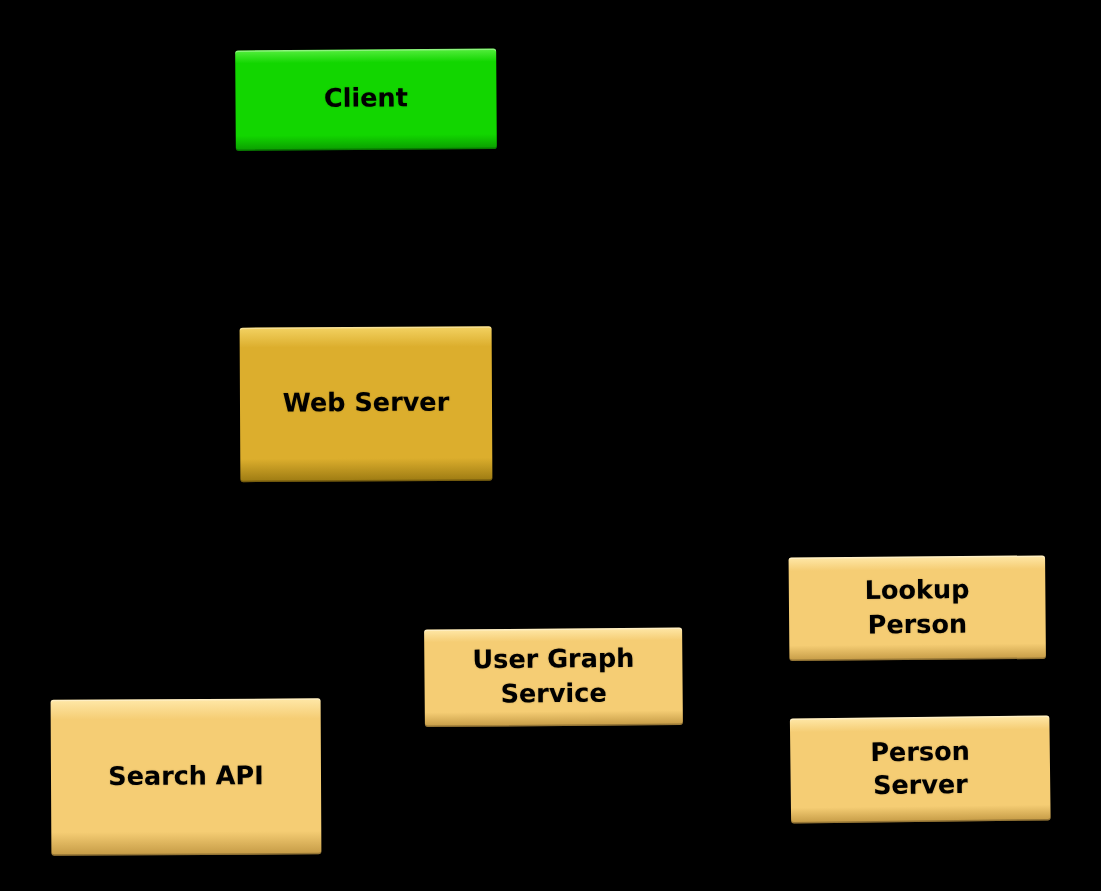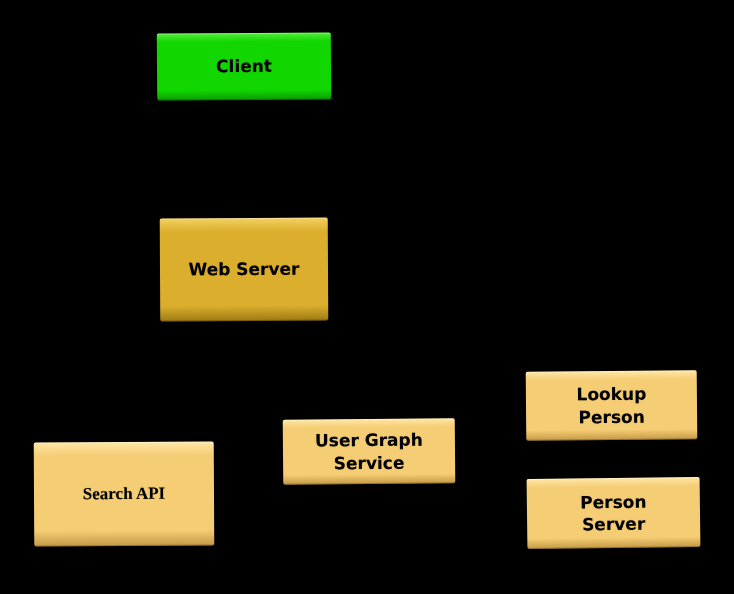--- a/index.html
+++ b/index.html
@@ -41,21 +41,21 @@
     font-weight: 700;
     font-size: 17px;
     line-height: 1.3;
     white-space: pre-line;
     text-shadow: 0 0 1px rgba(40,30,0,0.35);
     padding: 0 6px;
   }
   
   .pos-client            { left: 157px; top: 33px;  width: 174px; height: 67px;  transform: rotate(-0.4deg); }
   .pos-web-server        { left: 160px; top: 218px; width: 168px; height: 103px; transform: rotate(-0.3deg); }
-  .pos-search-api        { left: 34px;  top: 442px; width: 180px; height: 104px; transform: rotate(-0.3deg); font-family: Liberation Serif, serif; }
+  .pos-search-api        { left: 34px;  top: 466px; width: 180px; height: 104px; transform: rotate(-0.3deg); }
   .pos-user-graph        { left: 283px; top: 419px; width: 172px; height: 65px;  transform: rotate(-0.5deg); }
   .pos-lookup-service    { left: 526px; top: 371px; width: 171px; height: 69px;  transform: rotate(-0.5deg); }
   .pos-person-server     { left: 527px; top: 478px; width: 173px; height: 70px;  transform: rotate(-0.7deg); }
 </style>
 </head>
 <body style="background: rgb(0, 0, 0);">
 
 <div class="canvas">
 
   <div class="node pos-client" style="--fill: #12d600; --light: #55ee3e; --dark: #0a9c00; color: rgb(0, 0, 0);">

